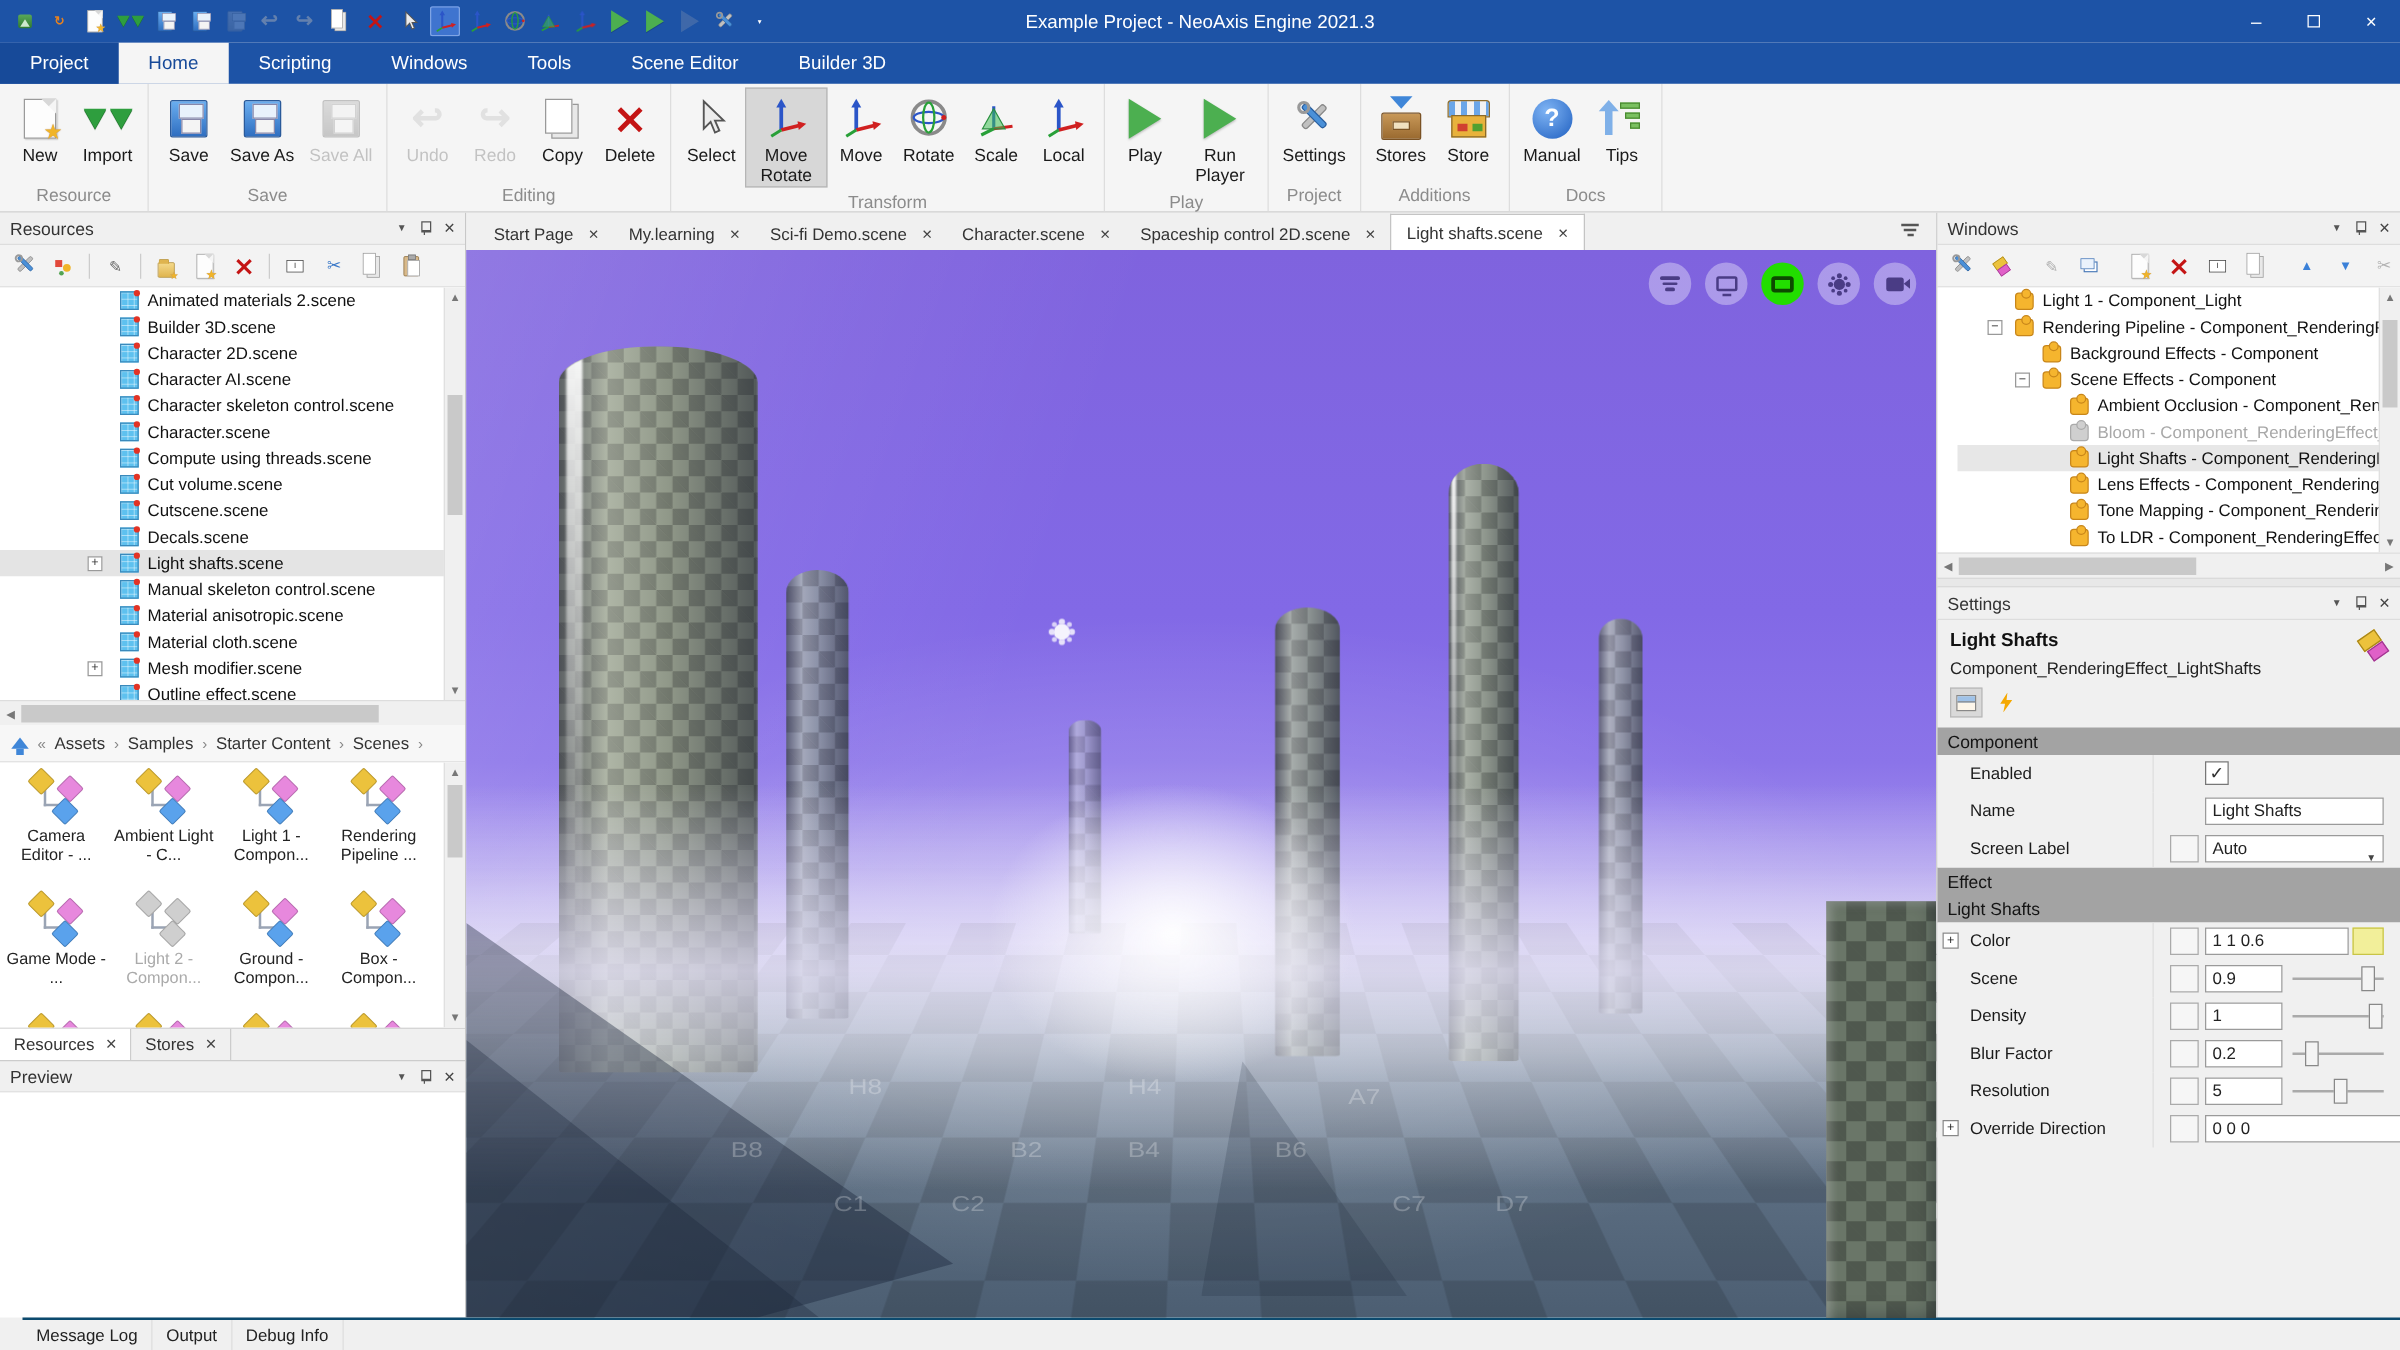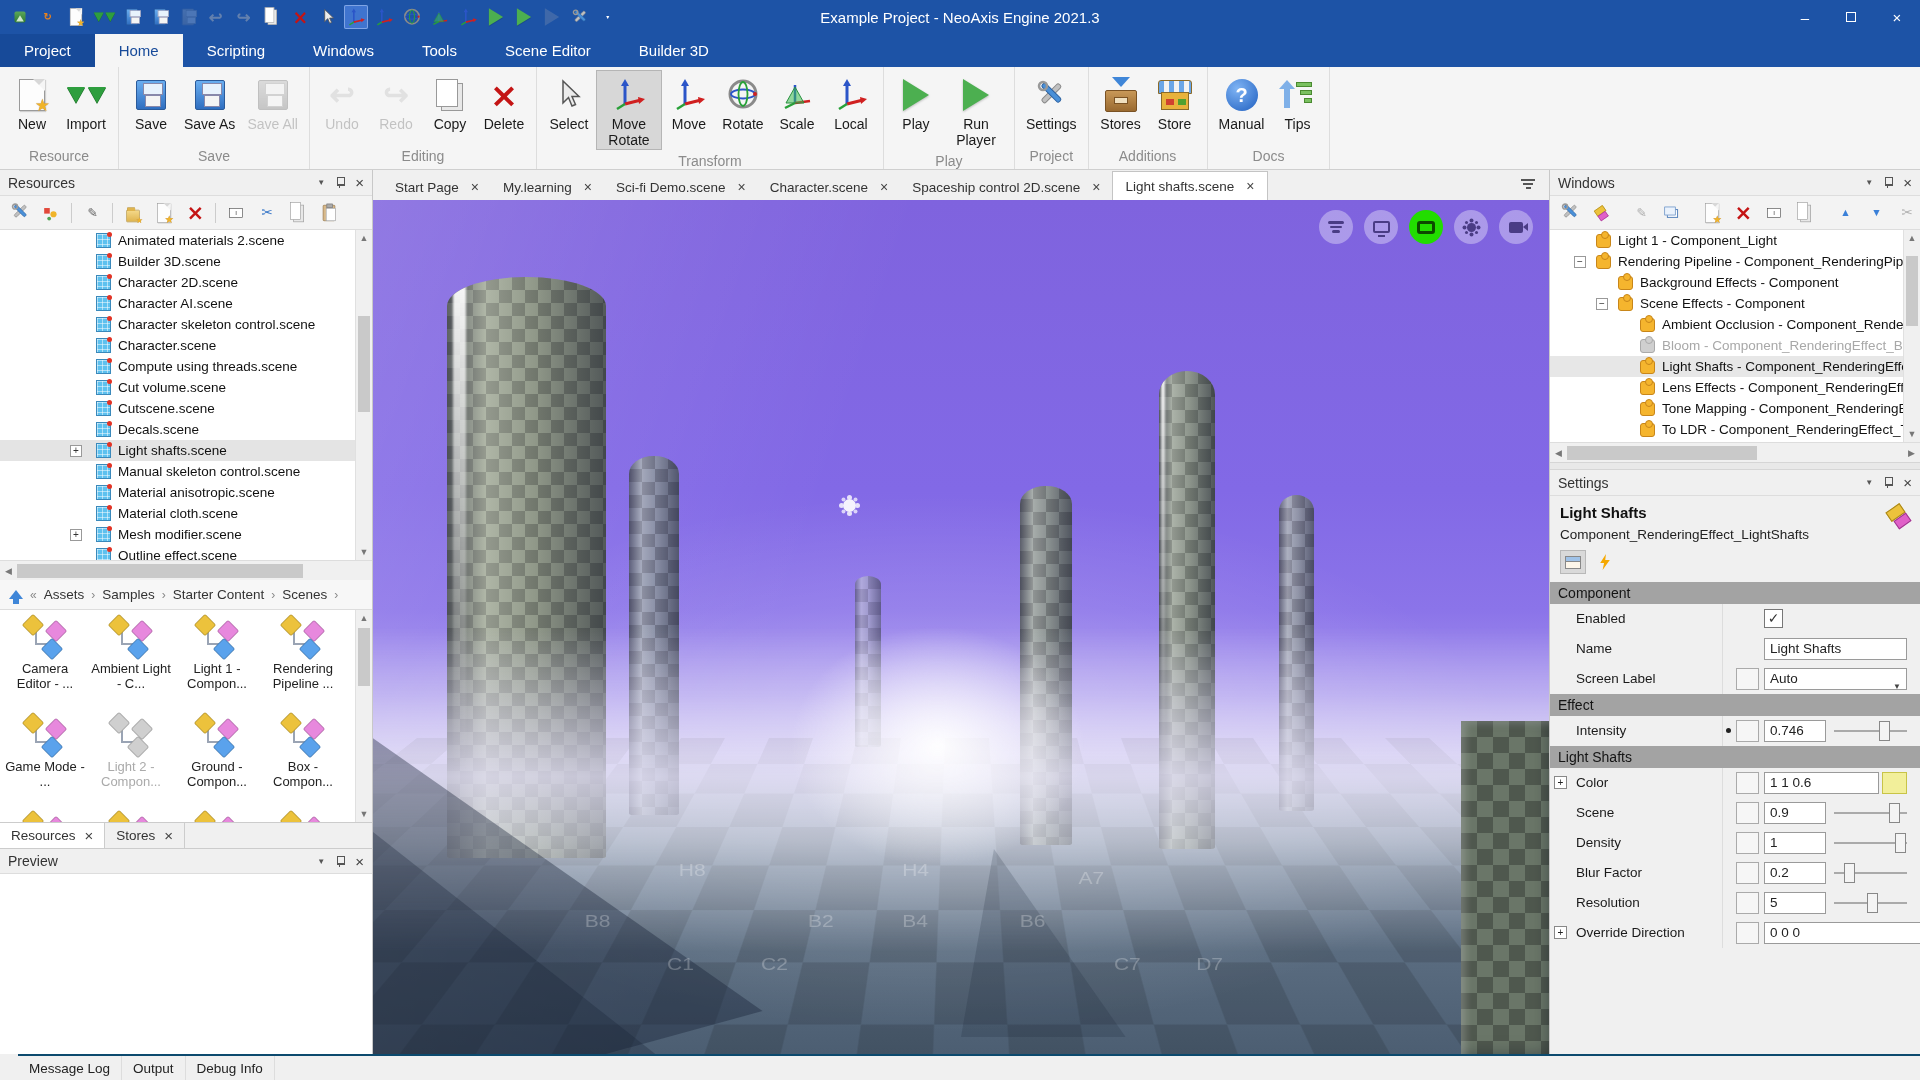--- a/index.html
+++ b/index.html
@@ -135,21 +135,21 @@
   .ovr-screen { width:18px; height:13px; border:3px solid #0d4a00; border-radius:3px; }
   .ovr-sun { width:9px; height:9px; border-radius:50%; background:#4a3c85;
     box-shadow:0 -7px 0 -2.5px #4a3c85, 0 7px 0 -2.5px #4a3c85, 7px 0 0 -2.5px #4a3c85, -7px 0 0 -2.5px #4a3c85,
       5px 5px 0 -3px #4a3c85, -5px 5px 0 -3px #4a3c85, 5px -5px 0 -3px #4a3c85, -5px -5px 0 -3px #4a3c85; }
   .ovr-cam { width:14px; height:11px; background:#4a3c85; border-radius:2px; position:relative; }
   .ovr-cam::after { content:""; position:absolute; right:-5px; top:1.5px; width:0; height:0; border-right:5px solid #4a3c85; border-top:4px solid transparent; border-bottom:4px solid transparent; }
 
   
   .right-panel { position:absolute; right:0; top:170px; width:371px; bottom:26px; background:#f0f0f0; border-left:1px solid #c8c8c8; display:flex; flex-direction:column; z-index:40; }
   .obj-tree { flex:0 0 212px; background:#fff; position:relative; overflow:hidden; }
-  .otree-item { height:21px; display:flex; align-items:center; font-size:13.5px; color:#111; white-space:nowrap; position:relative; }
+  .otree-item { height:21px; display:flex; align-items:center; font-size:13.5px; color:#111; white-space:nowrap; position:relative;margin-left:16px; }
   .otree-item.selected { background:#e7e7e7; }
   .otree-item.disabled { color:#a8a8a8; }
   .otree-item .expander { width:12px; height:12px; border:1px solid #999; background:#fff; font-size:10px; line-height:10px; text-align:center; color:#333; position:absolute; }
   .ic-puzzle { width:15px; height:14px; background:#f5b52e; border:1px solid #c8861a; border-radius:3px; position:relative; margin-right:7px; flex:0 0 15px; }
   .ic-puzzle::before { content:""; position:absolute; left:4px; top:-4px; width:6px; height:6px; border-radius:50%; background:#f5b52e; border:1px solid #c8861a; }
   .otree-item.disabled .ic-puzzle { background:#cfcfcf; border-color:#aaa; }
   .otree-item.disabled .ic-puzzle::before { background:#cfcfcf; border-color:#aaa; }
   .splitter { height:8px; background:#e8e8e8; border-top:1px solid #d5d5d5; border-bottom:1px solid #d5d5d5; flex:0 0 8px; }
 
   .set-header { padding:8px 10px 2px; position:relative; }
@@ -1196,29 +1196,20 @@
       <div class="srow">
         <span class="rowlabel">Name</span>
         <span class="sfield" style="left: 214px; width: 143px;">Light Shafts</span>
       </div>
       <div class="srow">
         <span class="rowlabel">Screen Label</span>
         <span class="prebox"></span>
         <span class="sfield" style="left: 214px; width: 143px;">Auto<span class="ddarrow">▼</span></span>
       </div>
       <div class="sgroup-bar">Effect</div>
-      <div class="srow">
-        <span class="rowlabel">Intensity</span>
-        <span class="bullet"></span>
-        <span class="prebox"></span>
-        <span class="sfield" style="left: 214px; width: 62px;">0.746</span>
-        <span class="slider">
-          <span class="sthumb" style="left: calc(68% - 5px);"></span>
-        </span>
-      </div>
       <div class="sgroup-bar">Light Shafts</div>
       <div class="srow">
         <span class="expbox">+</span>
         <span class="rowlabel">Color</span>
         <span class="prebox"></span>
         <span class="sfield" style="left: 214px; width: 115px;">1 1 0.6</span>
         <span class="swatch" style="background: rgb(242, 239, 154);"></span>
       </div>
       <div class="srow">
         <span class="rowlabel">Scene</span>

